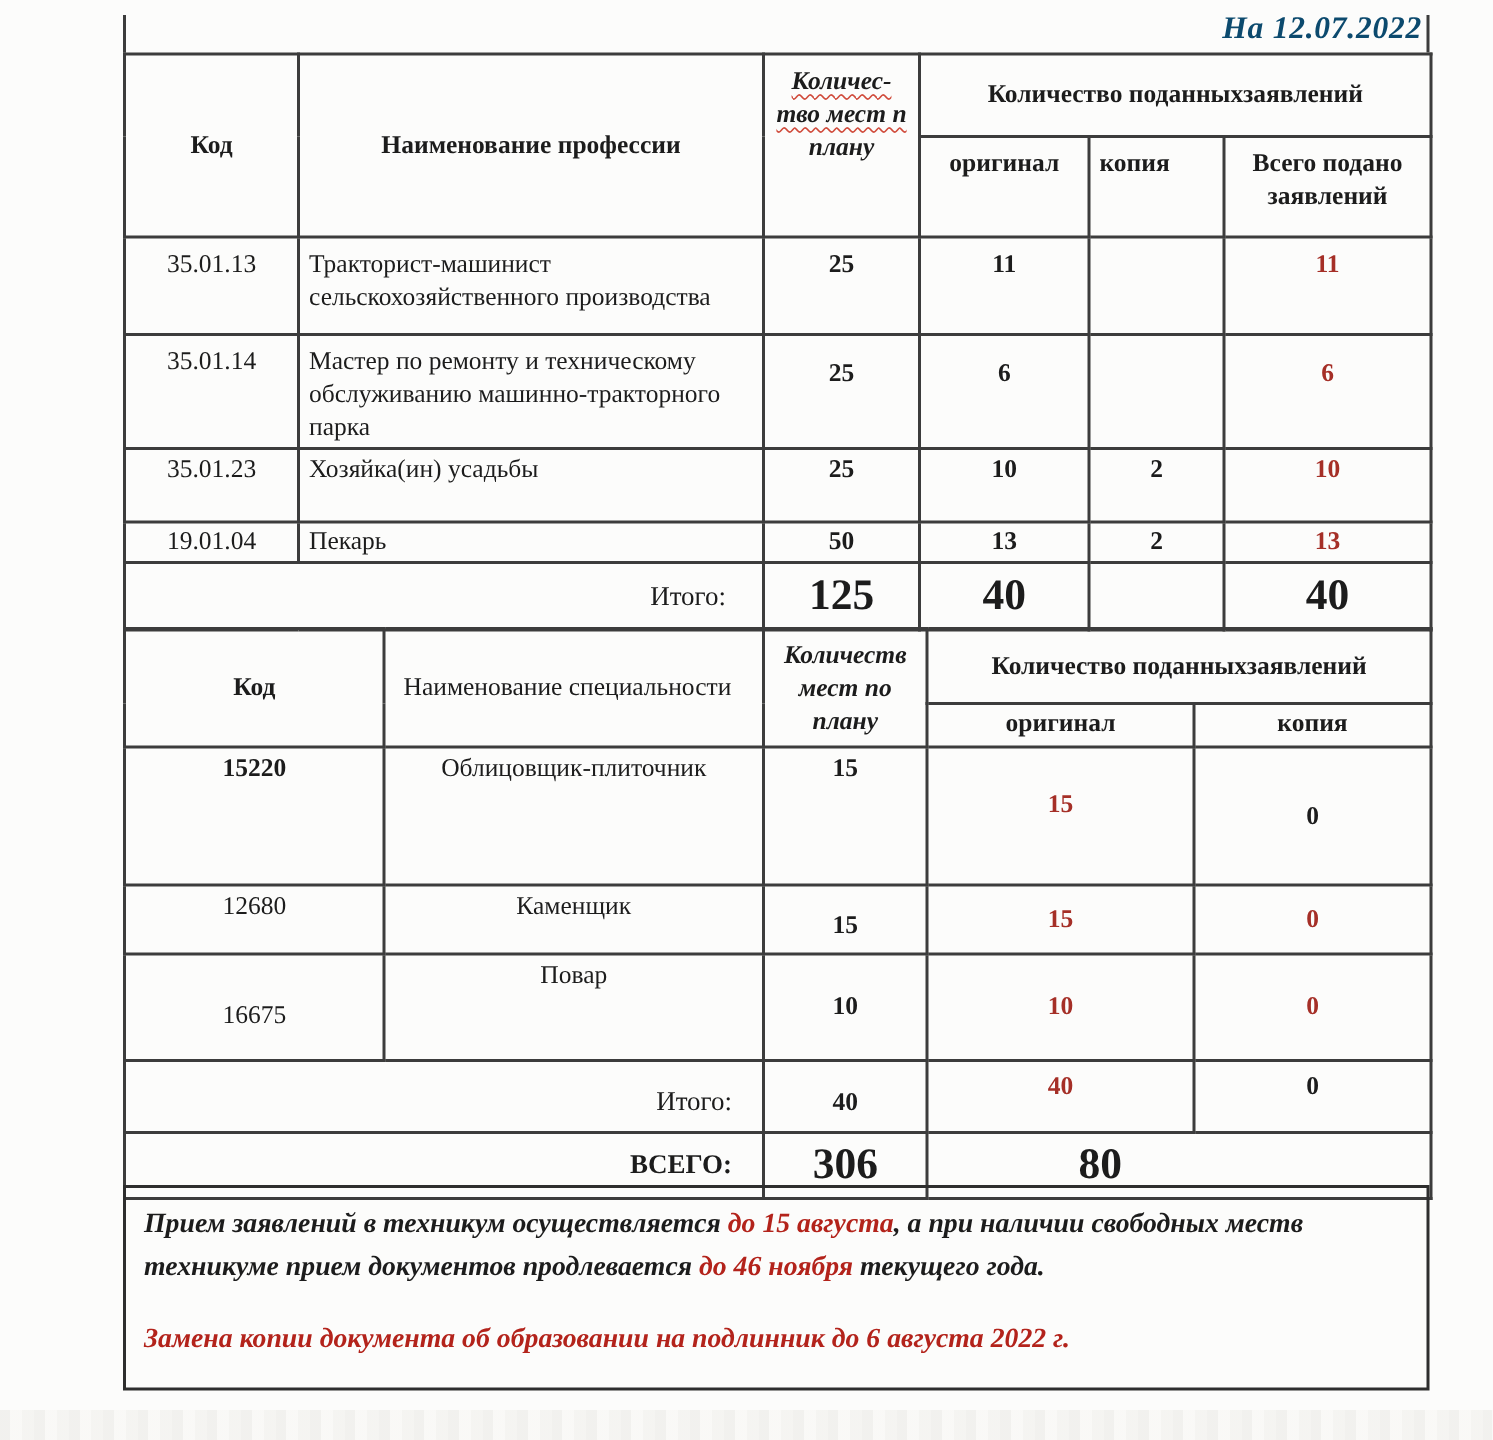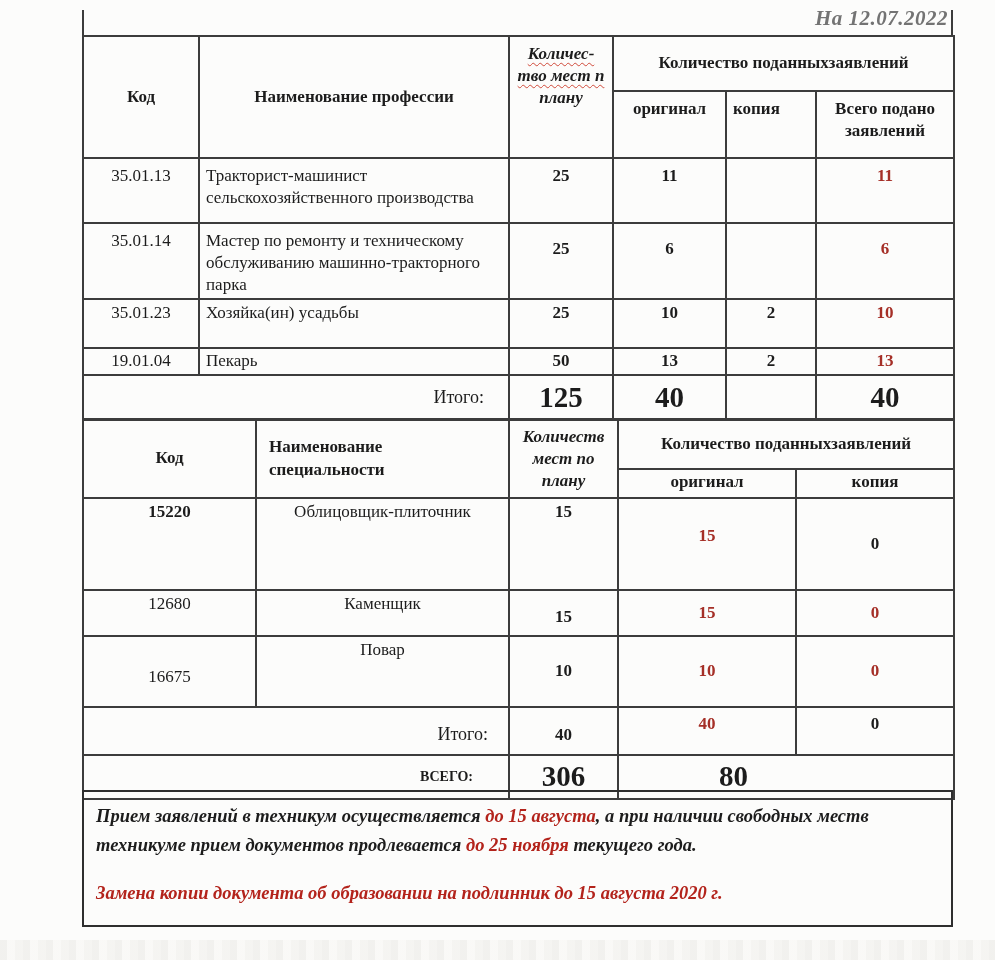--- a/index.html
+++ b/index.html
@@ -1,21 +1,21 @@
 <!DOCTYPE html>
 <html><head>
 <meta charset="utf-8">
 <style>
   * { box-sizing: border-box; margin: 0; padding: 0; }
   html,body { width:995px; height:960px; }
   body { background:#fbfbf9; font-family:"Liberation Serif", serif; color:#1c1c1c; }
   .page { position:relative; width:995px; height:960px; overflow:hidden; background:#fcfcfb; }
 
   .date-stamp { position:absolute; top:6px; right:47px; font-size:21px; font-weight:bold;
-                font-style:italic; color:#737373; letter-spacing:.5px; }
+                font-style:italic; color:#0c4a6e; letter-spacing:.5px; }
 
   .stub { position:absolute; width:2px; background:#3c3c3c; }
   .tbl-wrap { position:absolute; left:82px; }
   table.t { border-collapse:collapse; table-layout:fixed; width:871px; font-size:17px; line-height:1.3; }
   table.t td { border:2px solid #3c3c3c; padding:2px 6px; vertical-align:top; overflow:hidden; }
   .bold { font-weight:bold; }
   .ctr { text-align:center; }
   .rgt { text-align:right; }
   .mid { vertical-align:middle !important; }
   .red { color:#a52f27; }
@@ -125,21 +125,21 @@
       <colgroup>
         <col style="width:173px">
           <col style="width:253px">
           <col style="width:109px">
         <col style="width:178px">
           <col style="width:158px">
       </colgroup>
       <tbody>
           <tr style="height:50px">
         <td rowspan="2" class="hdr mid">Код</td>
-        <td rowspan="2" class="mid" style="font-weight:bold; padding-left:12px;">Наименование специальности</td>
+        <td rowspan="2" class="mid" style="font-weight:normal; padding-left:12px;">Наименование специальности</td>
         <td rowspan="2" class="hdr pad-t">
           <span class="line">Количеств</span>
           <span class="line">мест по</span>
           <span class="line">плану</span>
         </td>
         <td colspan="2" class="hdr mid">Количество поданныхзаявлений</td>
       </tr>
       <tr style="height:29px">
         <td class="hdr" style="padding-top:1px">оригинал</td>
         <td class="hdr" style="padding-top:1px">копия</td>
@@ -166,29 +166,29 @@
         <td class="ctr bold red mid">10</td>
         <td class="ctr bold red mid">0</td>
       </tr>
       <tr style="height:48px">
         <td colspan="2" class="rgt" style="vertical-align:bottom; padding-right:20px; padding-bottom:8px; font-size:18px;">Итого:</td>
         <td class="ctr bold" style="vertical-align:bottom; padding-bottom:8px;">40</td>
         <td class="ctr bold red" style="padding-top:5px">40</td>
         <td class="ctr bold" style="padding-top:5px">0</td>
       </tr>
       <tr style="height:38px">
-        <td colspan="2" class="rgt bold mid" style="padding-right:35px; font-size:14px;">ВСЕГО:</td>
+        <td colspan="2" class="rgt bold mid" style="padding-right:20px; font-size:18px;">ВСЕГО:</td>
         <td class="ctr bold big mid">306</td>
         <td colspan="2" class="bold big mid" style="padding-left:100px;">80</td>
       </tr>
     </tbody>
       </table>
   </div>
 
   <div class="notes-box">
     <div>
-      <span>Прием заявлений в техникум  осуществляется </span><span class="seg-red">до 15 августа</span><span>, а при наличии свободных меств техникуме прием документов продлевается </span><span class="seg-red">до 25 ноября</span><span> текущего года.</span>
+      <span>Прием заявлений в техникум  осуществляется </span><span class="seg-red">до 15 августа</span><span>, а при наличии свободных меств техникуме прием документов продлевается </span><span class="seg-red">до 46 ноября</span><span> текущего года.</span>
     </div>
-    <div class="p2">Замена копии документа об образовании на подлинник до 15  августа 2020 г.</div>
+    <div class="p2">Замена копии документа об образовании на подлинник до 6  августа 2022 г.</div>
   </div>
 
   <div class="noise"></div>
 </div>
 
 </body></html>

